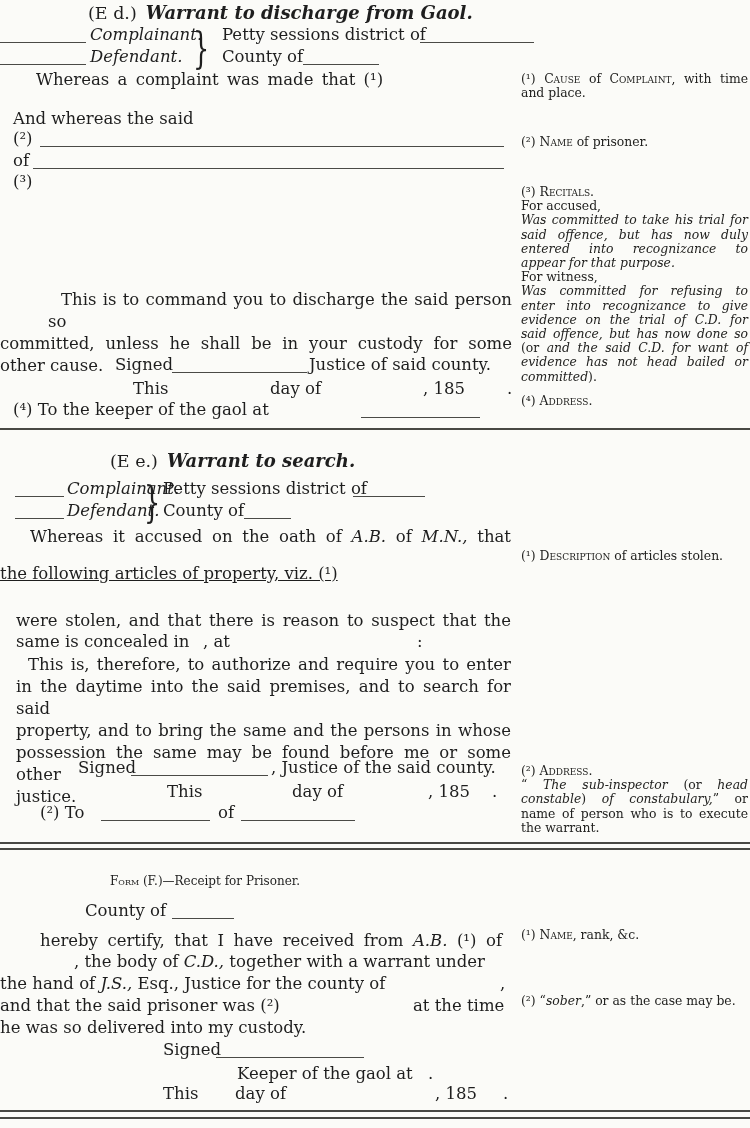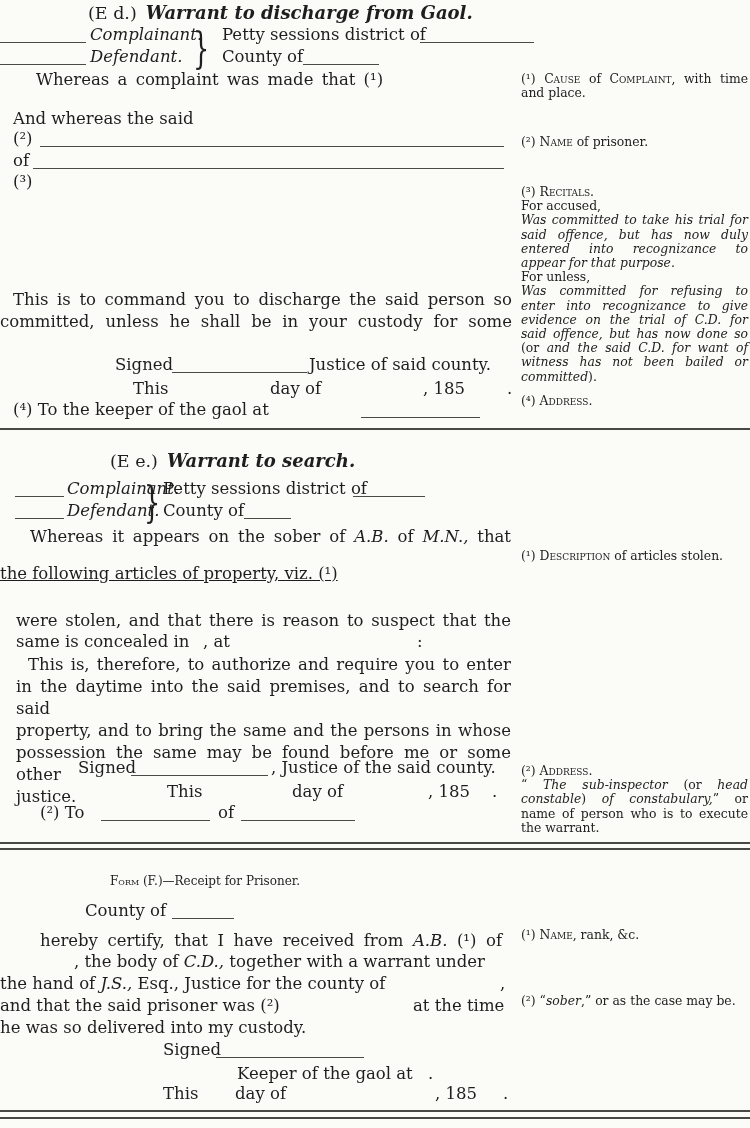--- a/index.html
+++ b/index.html
@@ -56,22 +56,23 @@
     <span class="a ws" style="left:36px; top:70px;">Whereas a complaint was made that (¹)</span>
     <span class="a" style="left:13px; top:109px;">And whereas the said</span>
 
     <span class="a" style="left:13px; top:129px;">(²)</span>
     <span class="ul" style="left:40px; top:132px; width:464px;"></span>
     <span class="a" style="left:13px; top:151px;">of</span>
     <span class="ul" style="left:33px; top:154px; width:471px;"></span>
     <span class="a" style="left:13px; top:172px;">(³)</span>
 
     <div class="flow" style="left:0; top:289px; width:512px;">
-      <div class="jline" style="text-indent:13px;">This is to command you to discharge the said person so</div>
+      <div class="jline" style="text-indent:13px;padding-left:48px;">This is to command you to discharge the said person so</div>
       <div class="jline">committed, unless he shall be in your custody for some</div>
+      <div>other cause.</div>
     </div>
 
     <span class="a" style="left:115px; top:355px;">Signed</span>
     <span class="ul" style="left:172px; top:358px; width:135px;"></span>
     <span class="a" style="left:309px; top:355px;">Justice of said county.</span>
 
     <span class="a" style="left:133px; top:379px;">This</span>
     <span class="a" style="left:270px; top:379px;">day of</span>
     <span class="a" style="left:423px; top:379px;">, 185</span>
     <span class="a" style="left:507px; top:379px;">.</span>
@@ -84,22 +85,22 @@
     <div class="note" style="top:72px;">
       <span>(¹) </span><span class="sc">Cause</span><span> of </span><span class="sc">Complaint</span><span>, with time and place.</span>
     </div>
     <div class="note" style="top:135px;">
       <span>(²) </span><span class="sc">Name</span><span> of prisoner.</span>
     </div>
     <div class="note" style="top:185px;">
       <span class="blk"><span>(³) </span><span class="sc">Recitals</span><span>.</span></span>
       <span class="blk">For accused,</span>
       <span class="blk it">Was committed to take his trial for said offence, but has now duly entered into recognizance to appear for that purpose.</span>
-      <span class="blk">For unless,</span>
-      <span class="blk"><span class="it">Was committed for refusing to enter into recognizance to give evidence on the trial of C.D. for said offence, but has now done so </span><span>(or </span><span class="it">and the said C.D. for want of witness has not been bailed or committed</span><span>).</span></span>
+      <span class="blk">For witness,</span>
+      <span class="blk"><span class="it">Was committed for refusing to enter into recognizance to give evidence on the trial of C.D. for said offence, but has now done so </span><span>(or </span><span class="it">and the said C.D. for want of evidence has not head bailed or committed</span><span>).</span></span>
     </div>
     <div class="note" style="top:394px;">
       <span>(⁴) </span><span class="sc">Address</span><span>.</span>
     </div>
   </aside>
 
   <div class="rule thick" style="top:428px;"></div>
 
   <section>
     <div class="a" style="left:110px; top:450px;">
@@ -111,21 +112,21 @@
     <span class="brace" style="left:144px; top:477px;">}</span>
     <span class="a" style="left:163px; top:479px;">Petty sessions district of</span>
     <span class="ul" style="left:353px; top:482px; width:72px;"></span>
 
     <span class="ul" style="left:15px; top:504px; width:49px;"></span>
     <span class="a it" style="left:67px; top:501px;">Defendant.</span>
     <span class="a" style="left:163px; top:501px;">County of</span>
     <span class="ul" style="left:244px; top:504px; width:47px;"></span>
 
     <div class="jl" style="left:0; top:526px; width:511px; text-indent:30px;">
-      <span>Whereas it appears on the sober of </span><span class="it">A.B.</span><span> of </span><span class="it">M.N.,</span><span> that</span>
+      <span>Whereas it accused on the oath of </span><span class="it">A.B.</span><span> of </span><span class="it">M.N.,</span><span> that</span>
     </div>
     <span class="a" style="left:0; top:564px;text-decoration:underline;">the following articles of property, viz. (¹)</span>
 
     <div class="jl" style="left:16px; top:610px; width:495px;">were stolen, and that there is reason to suspect that the</div>
     <span class="a" style="left:16px; top:632px;">same is concealed in</span>
     <span class="a" style="left:203px; top:632px;">, at</span>
     <span class="a" style="left:417px; top:632px;">:</span>
 
     <div class="flow" style="left:16px; top:654px; width:495px;">
       <div class="jline" style="text-indent:12px;">This is, therefore, to authorize and require you to enter</div>

